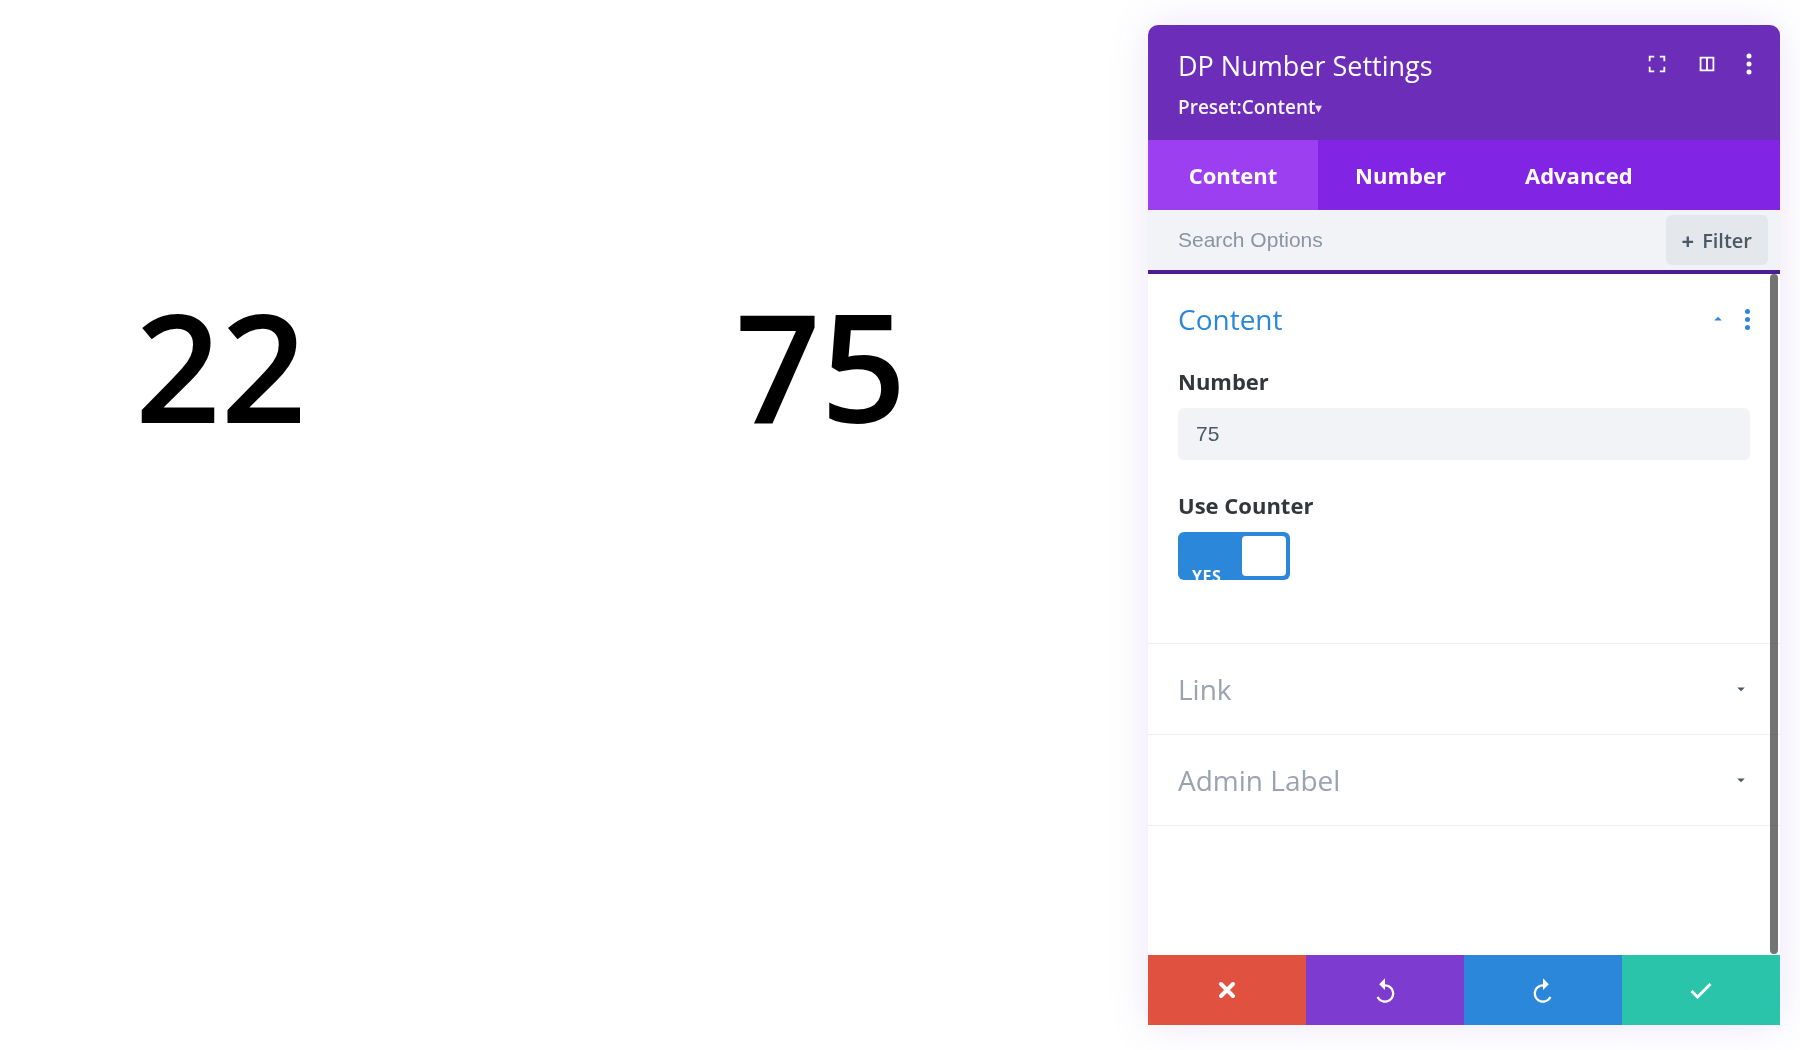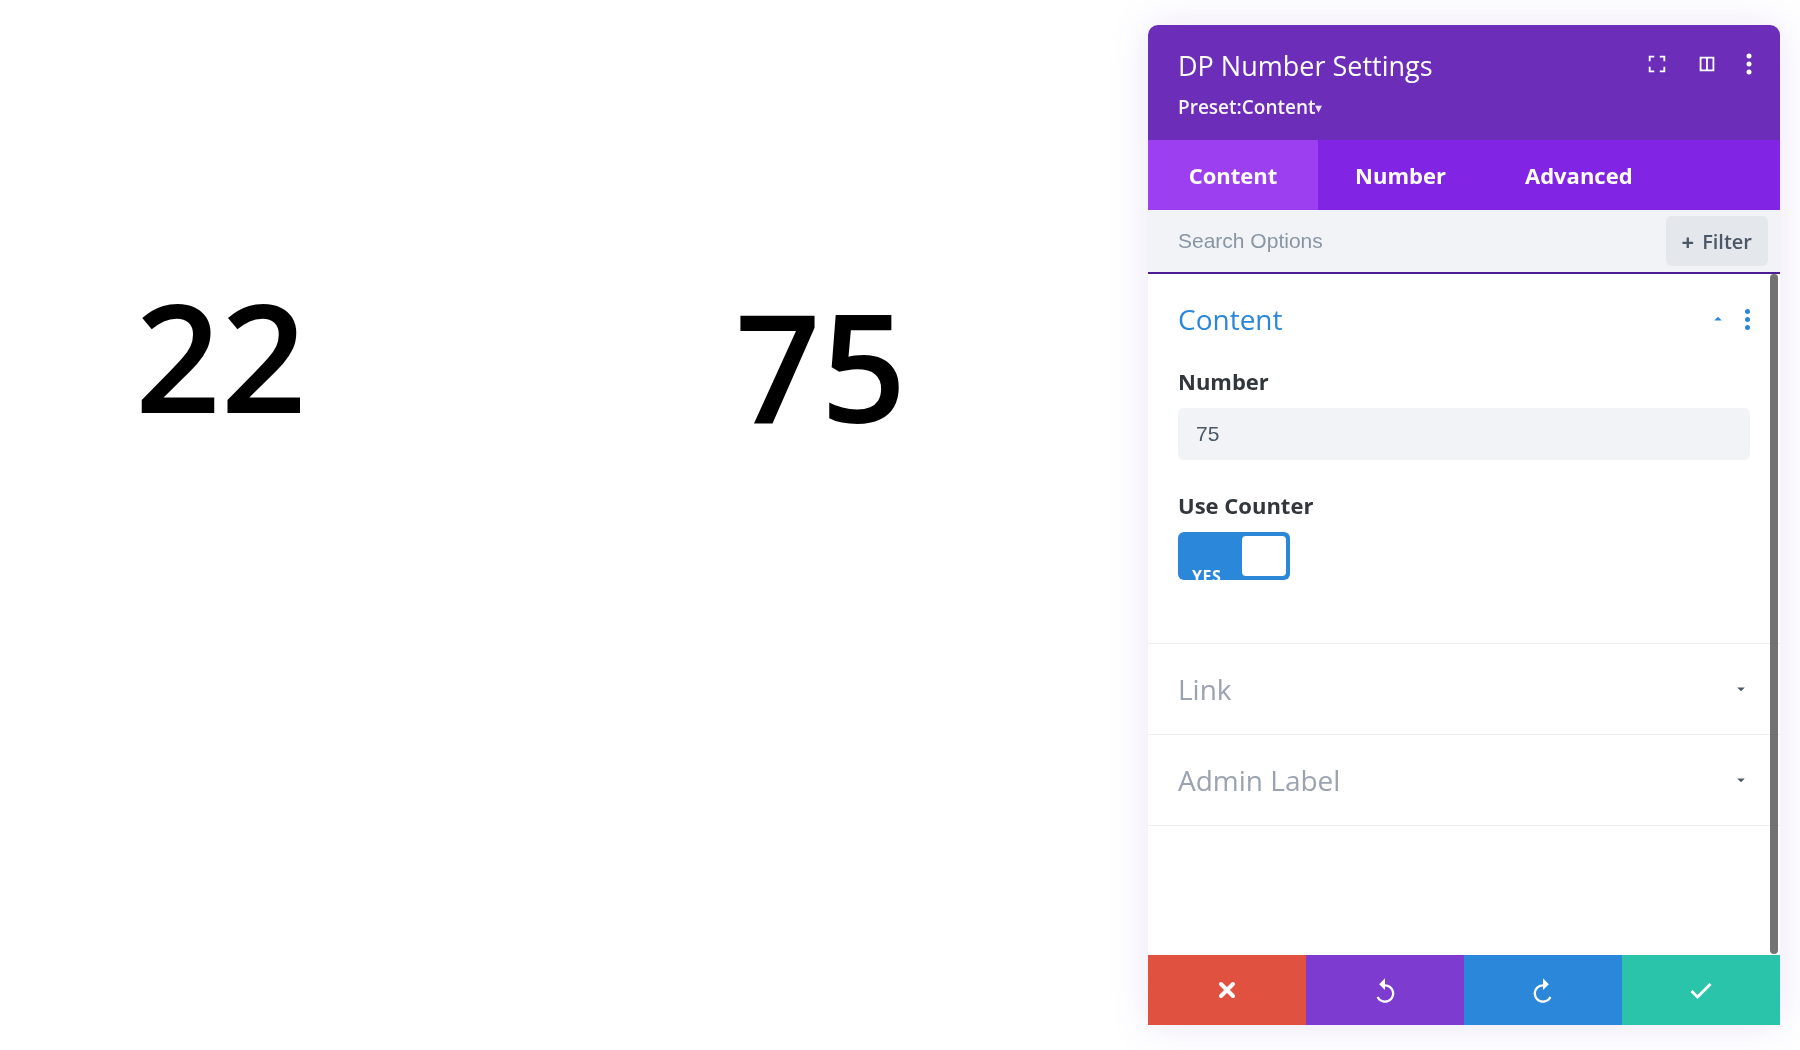--- a/index.html
+++ b/index.html
@@ -20,21 +20,21 @@
     padding-top: 280px;
   }
   .canvas-number {
     position: absolute;
     font-size: 150px;
     font-weight: 600;
     color: #000;
     line-height: 1;
     font-family: "Segoe UI", "Open Sans", sans-serif;
   }
-  .num-left { left: 135px; top: 280px; }
+  .num-left { left: 135px; top: 290px; }
   .num-right { left: 735px; top: 290px; }
 
   
   .panel {
     position: absolute;
     right: 20px;
     top: 25px;
     width: 632px;
     height: 1000px;
     background: #fff;
@@ -92,21 +92,21 @@
   }
   .tab.active { background: #9b3ff0; }
   .tab:nth-child(1){ width: 170px; }
   .tab:nth-child(2){ width: 165px; }
   .tab:nth-child(3){ flex: 1; text-align: left; padding-left: 42px; }
 
   .search-row {
     display: flex;
     align-items: center;
     background: #f1f3f6;
-    border-bottom: 2px solid #4c1d95;
+    border-bottom: 4px solid #4c1d95;
     padding: 0 12px 0 30px;
     height: 64px;
   }
   .search-input {
     flex: 1;
     border: none;
     background: transparent;
     font-size: 21px;
     color: #4c5866;
     outline: none;

